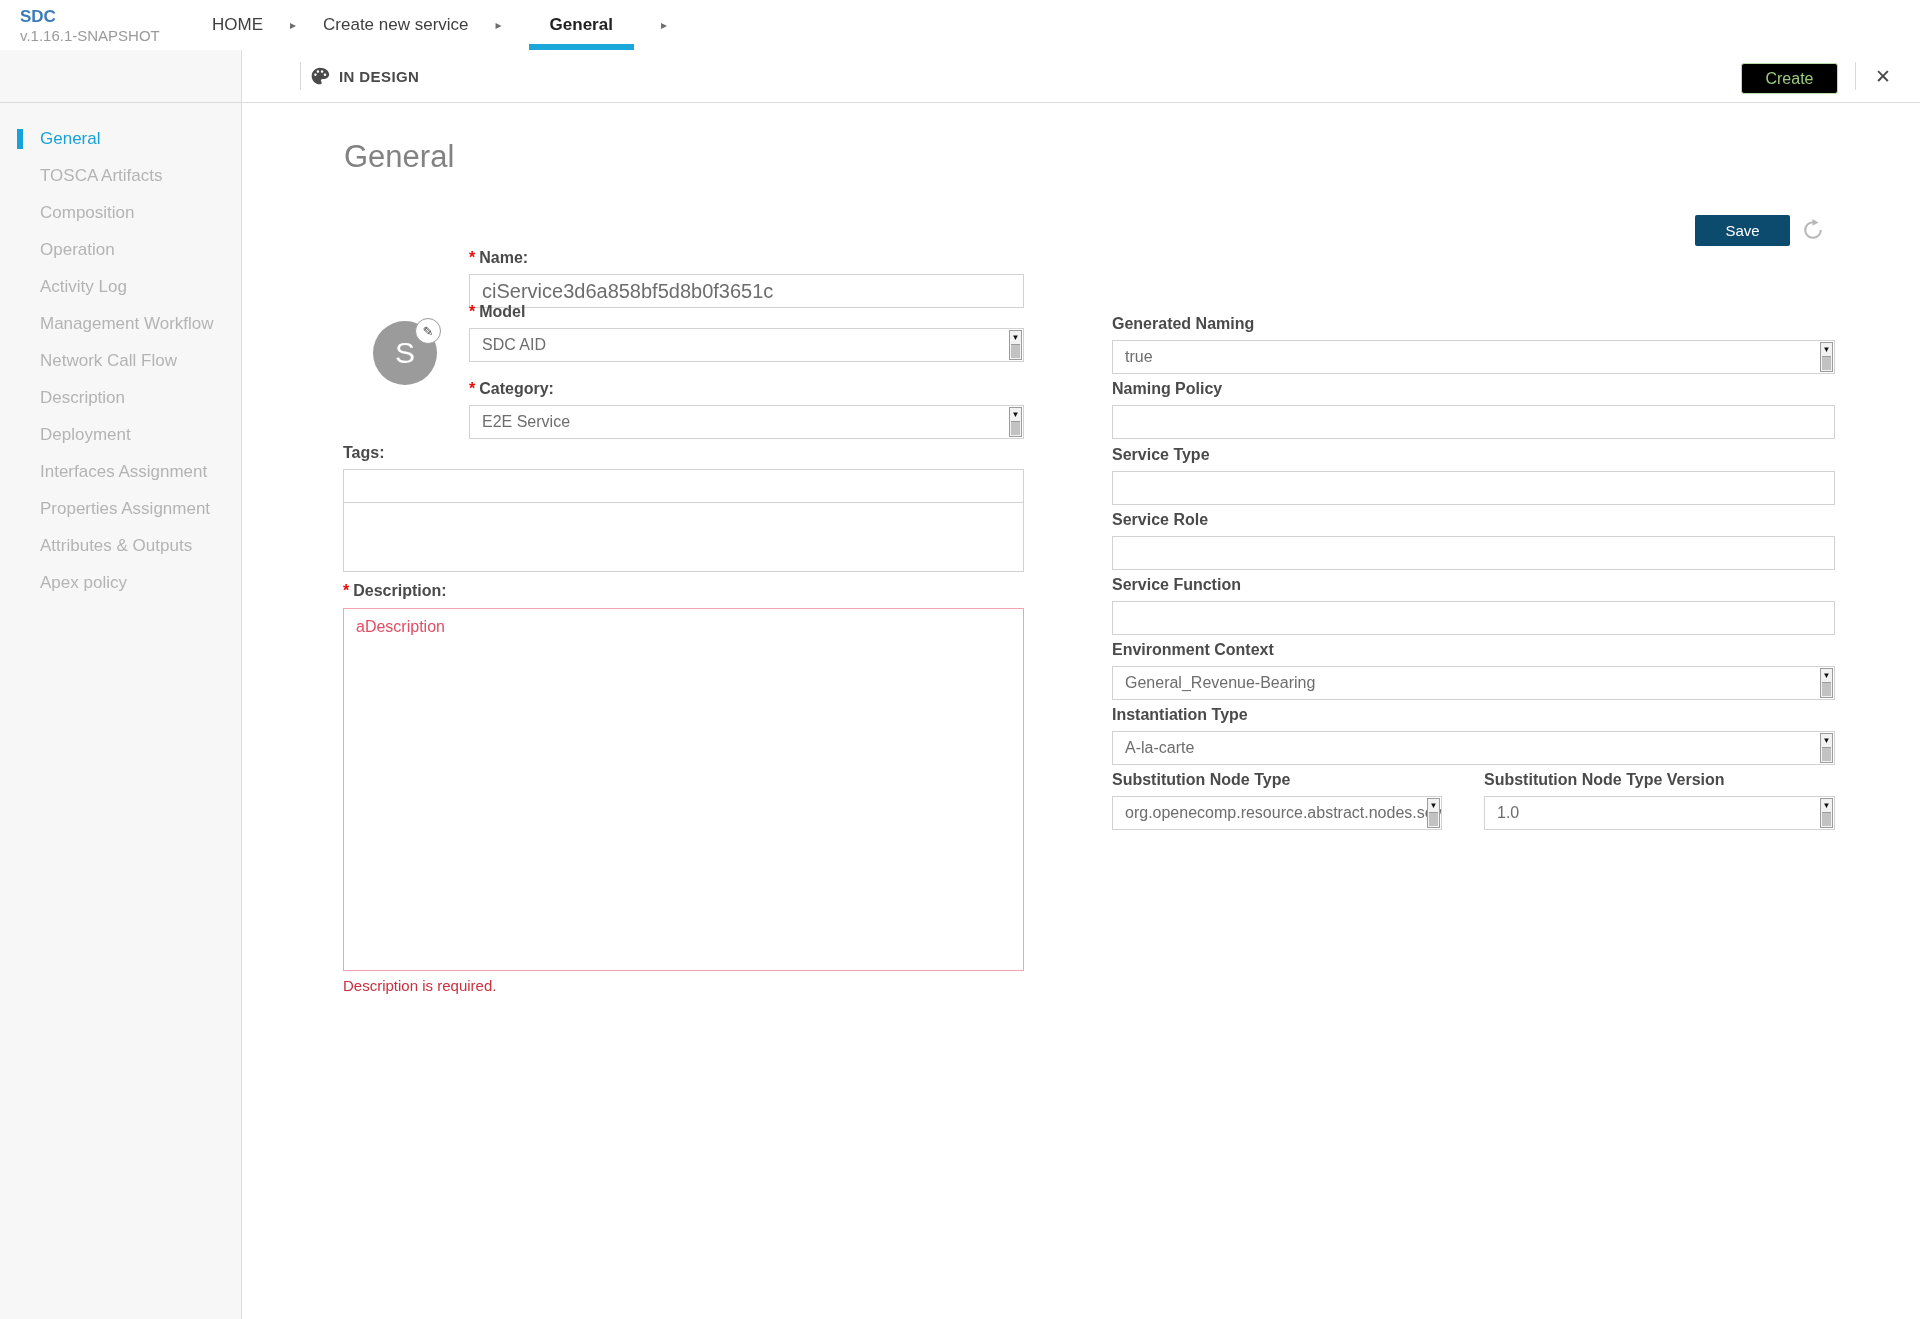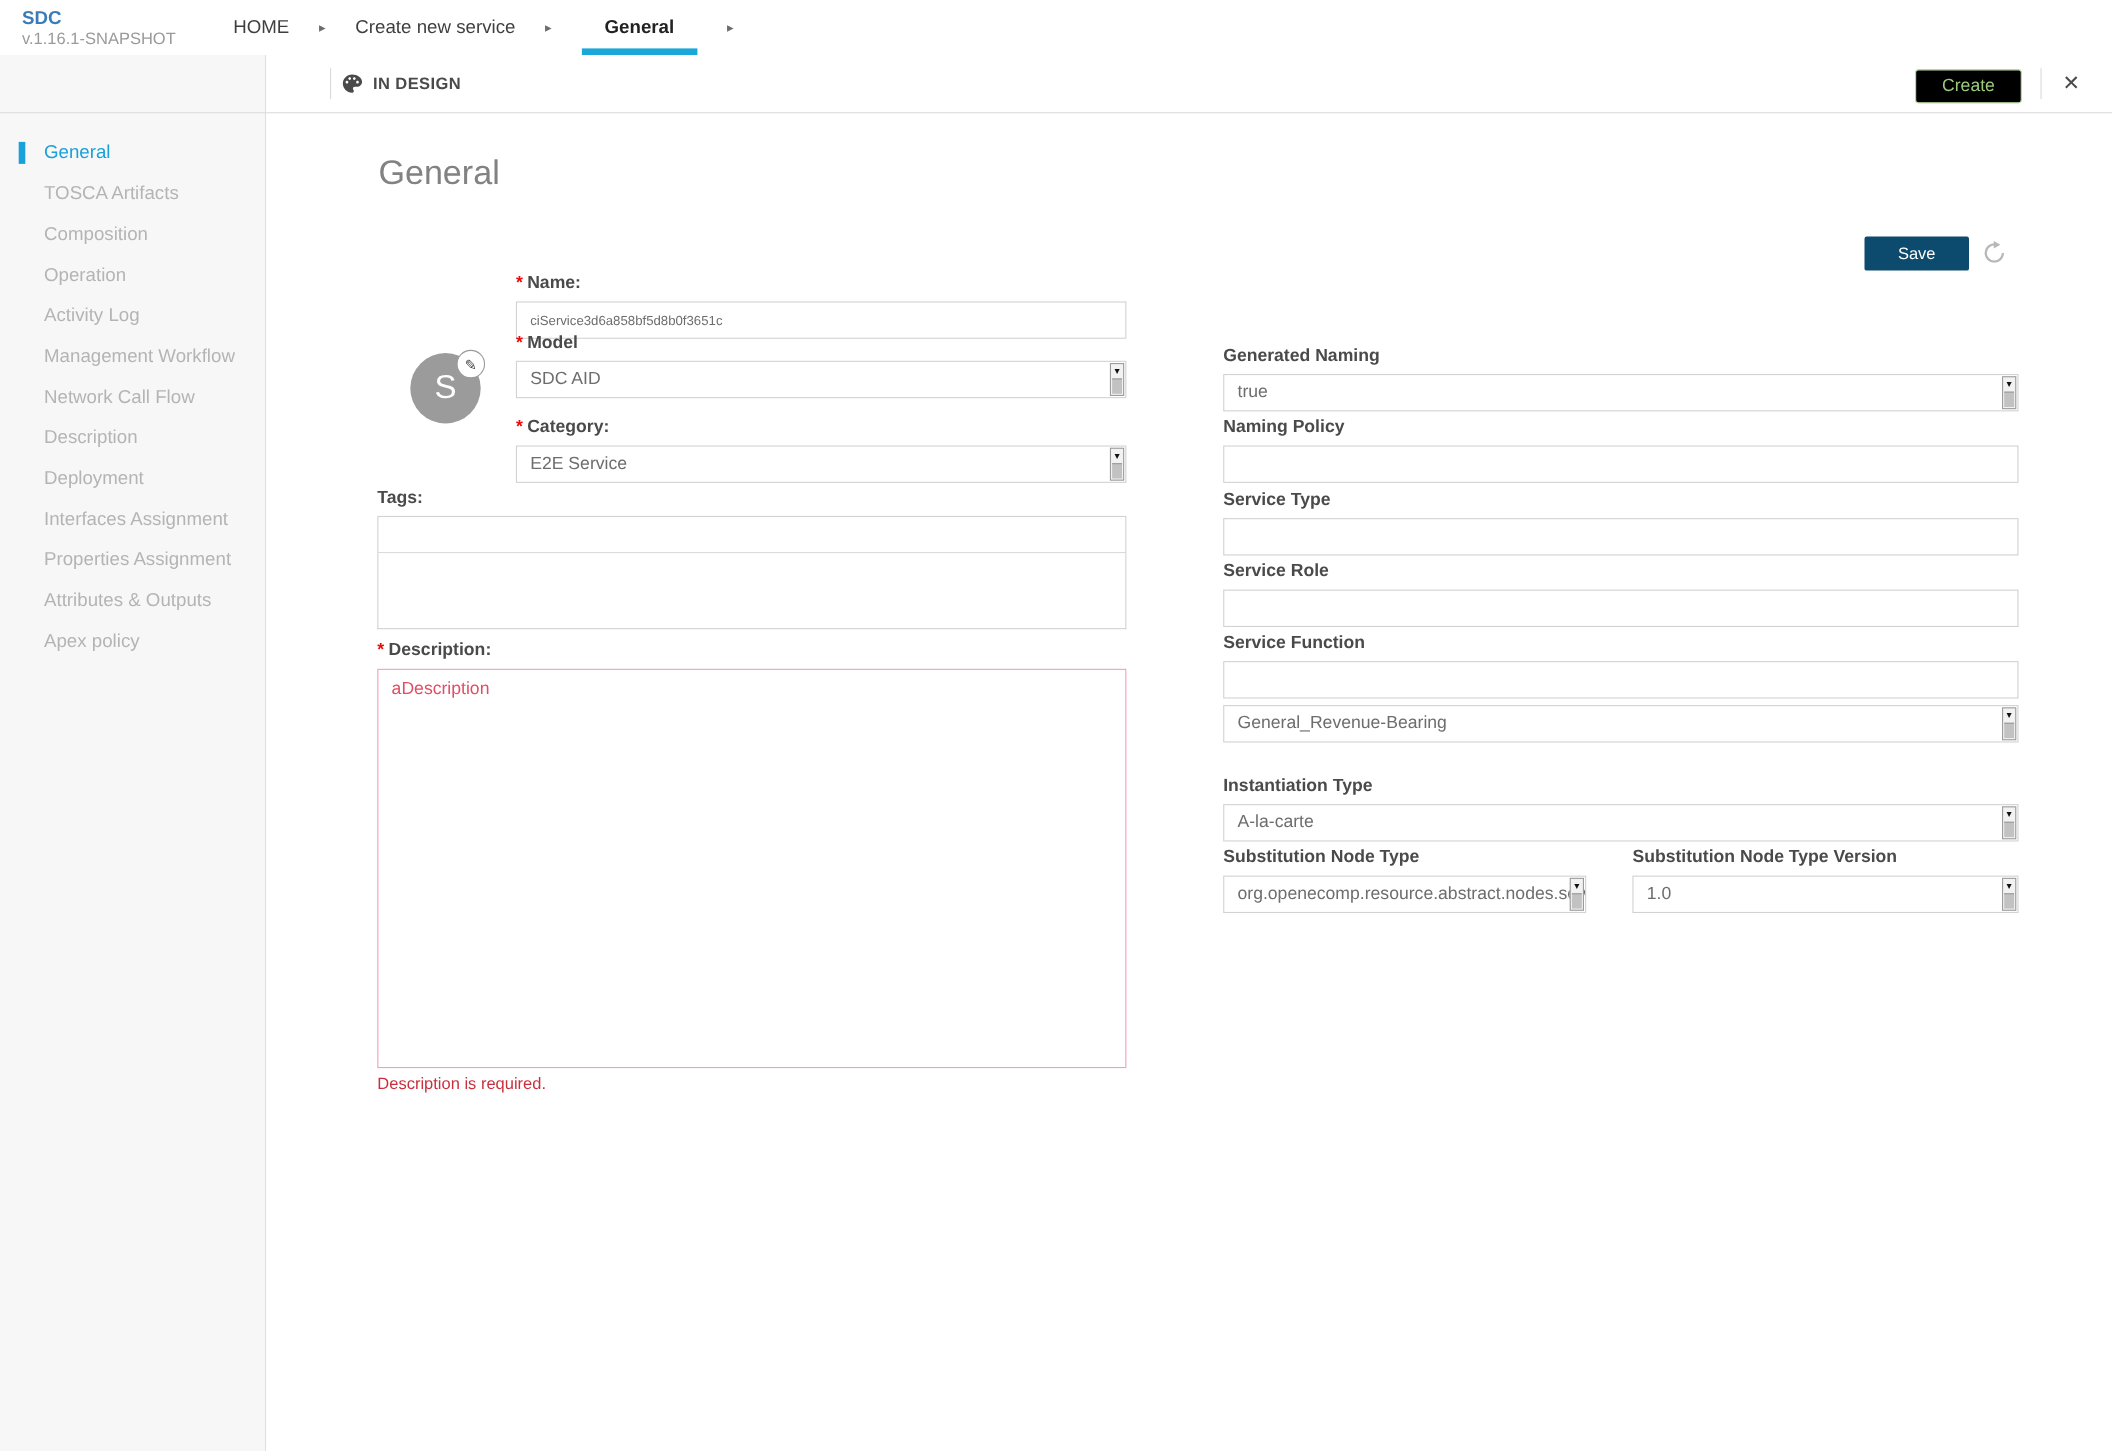--- a/index.html
+++ b/index.html
@@ -45,21 +45,21 @@
   .main { position:absolute; left:242px; top:103px; width:1678px; height:1216px; background:#fff; }
   .page-title { position:absolute; left:102px; top:36px; font-size:31px; color:#828282; font-weight:400; }
 
   .save-btn { position:absolute; left:1453px; top:112px; width:95px; height:31px; background:#0c4a6e;
               border:none; border-radius:2px; color:#fff; font-size:15px;
               font-family:"Liberation Sans",sans-serif; cursor:default; }
   .refresh-icon { position:absolute; left:1560px; top:116px; width:22px; height:22px; cursor:pointer; }
 
   .f-label { font-size:16px; font-weight:bold; color:#4a4a4a; margin-bottom:7px; white-space:nowrap; }
   .req { color:#eb0a0a; margin-right:4px; font-weight:bold; }
-  .f-input { width:100%; height:34px; border:1px solid #d2d2d2; font-size:12px; color:#6d6d6d;
+  .f-input { width:100%; height:34px; border:1px solid #d2d2d2; font-size:20px; color:#6d6d6d;
              padding:0 12px; font-family:"Liberation Sans",sans-serif; background:#fff; outline:none; }
   .field { position:absolute; }
 
   .select-box { position:relative; width:100%; height:34px; border:1px solid #d2d2d2; background:#fff;
                 font-size:16px; color:#6d6d6d; line-height:32px; padding:0 22px 0 12px; cursor:pointer;
                 overflow:hidden; white-space:nowrap; }
   .sel-strip { position:absolute; right:1px; top:1px; bottom:1px; width:13px; background:#f2f2f2;
                border:1px solid #9c9c9c; }
   .sel-caret { position:absolute; top:2px; left:0; right:0; text-align:center; font-size:8px; color:#111;
                line-height:10px; }
@@ -221,20 +221,21 @@
     <div class="f-label"><span>Service Role</span></div>
     <input class="f-input" value="" style="">
   </div>
 
   <div class="field" style="left:870px; top:473px; width:723px;">
     <div class="f-label"><span>Service Function</span></div>
     <input class="f-input" value="" style="">
   </div>
 
   <div class="field" style="left:870px; top:538px; width:723px;">
+    <div class="f-label"><span>Environment Context</span></div>
     <div class="select-box">
       <span>General_Revenue-Bearing</span>
       <span class="sel-strip">
           <span class="sel-caret">▼</span>
           <span class="sel-thumb"></span>
         </span>
     </div>
   </div>
 
   <div class="field" style="left:870px; top:603px; width:723px;">

